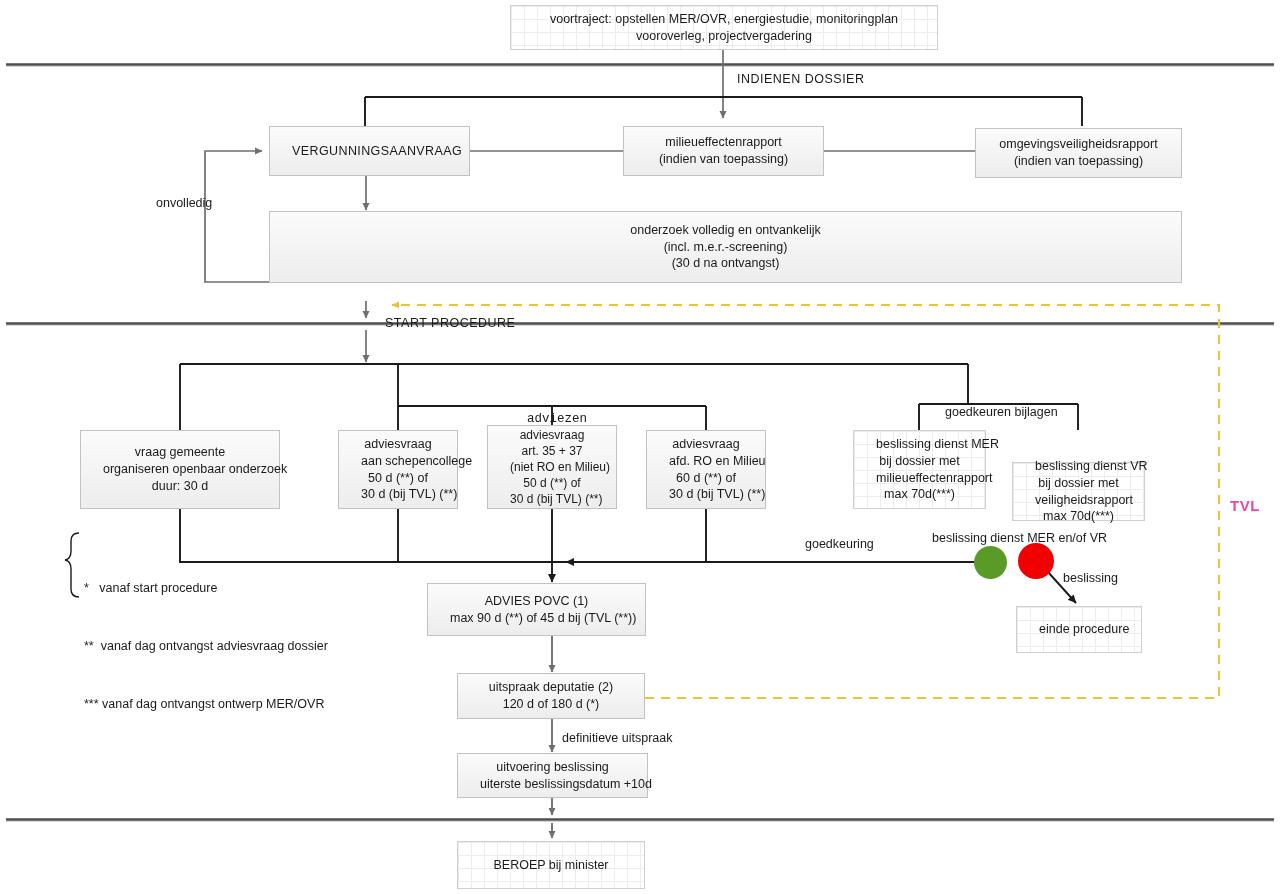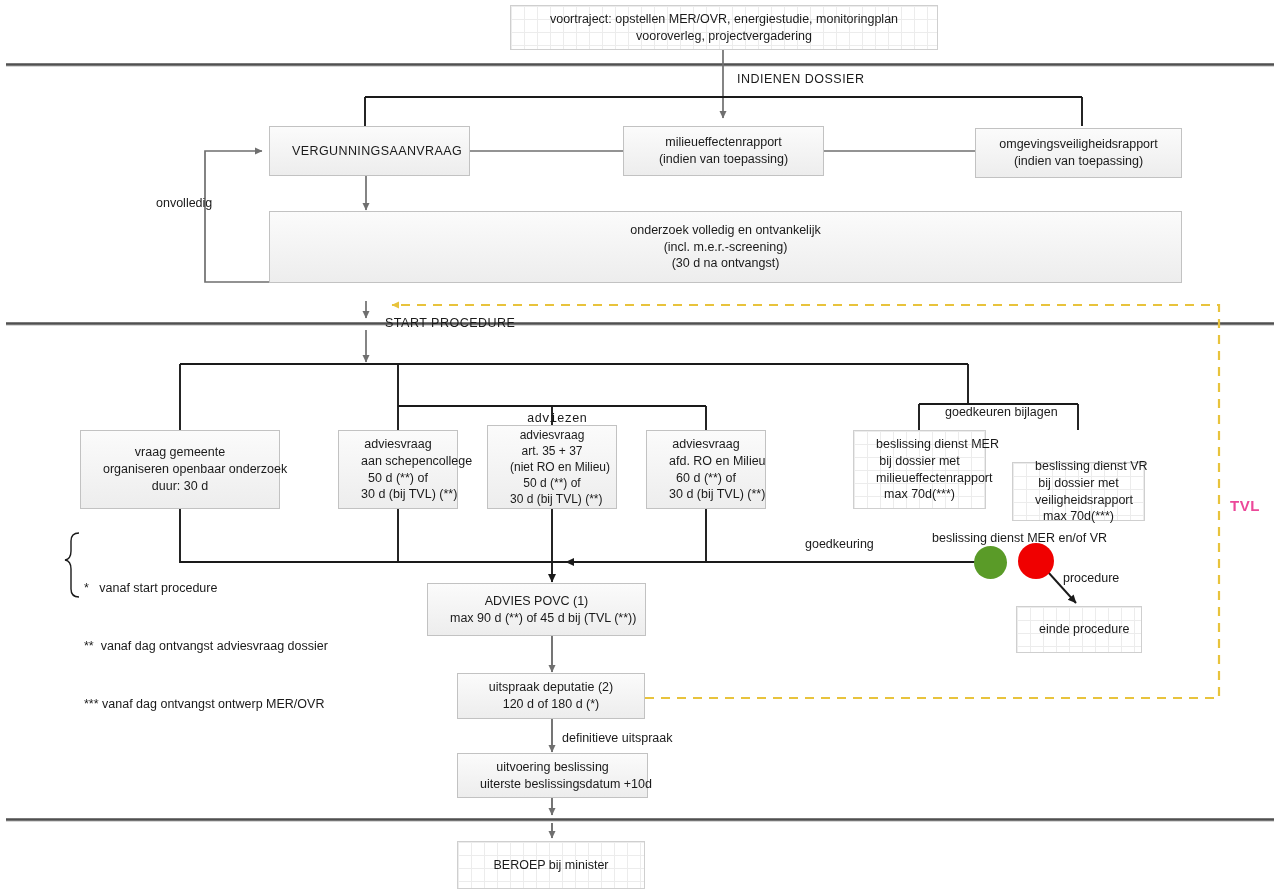--- a/index.html
+++ b/index.html
@@ -306,21 +306,21 @@
   </div>
 
   <div class="lbl" style="left:932px; top:530px;">beslissing dienst MER en/of VR</div>
 
   <div class="lbl" style="left:805px; top:536px;">goedkeuring</div>
 
   <div class="dot" style="left:974px; top:546px; width:33px; height:33px; background:#5a9b28;"></div>
 
   <div class="dot" style="left:1018px; top:543px; width:36px; height:36px; background:#f00000;"></div>
 
-  <div class="lbl" style="left:1063px; top:570px;">procedure</div>
+  <div class="lbl" style="left:1063px; top:570px;">beslissing</div>
 
   <div class="node grid" style="left:1016px; top:606px; width:126px; height:47px;">
     <span class="lines">
       <span class="ln">einde procedure</span>
     </span>
   </div>
 
   <div class="node" style="left:427px; top:583px; width:219px; height:53px;">
     <span class="lines">
       <span class="ln">ADVIES POVC (1)</span>

